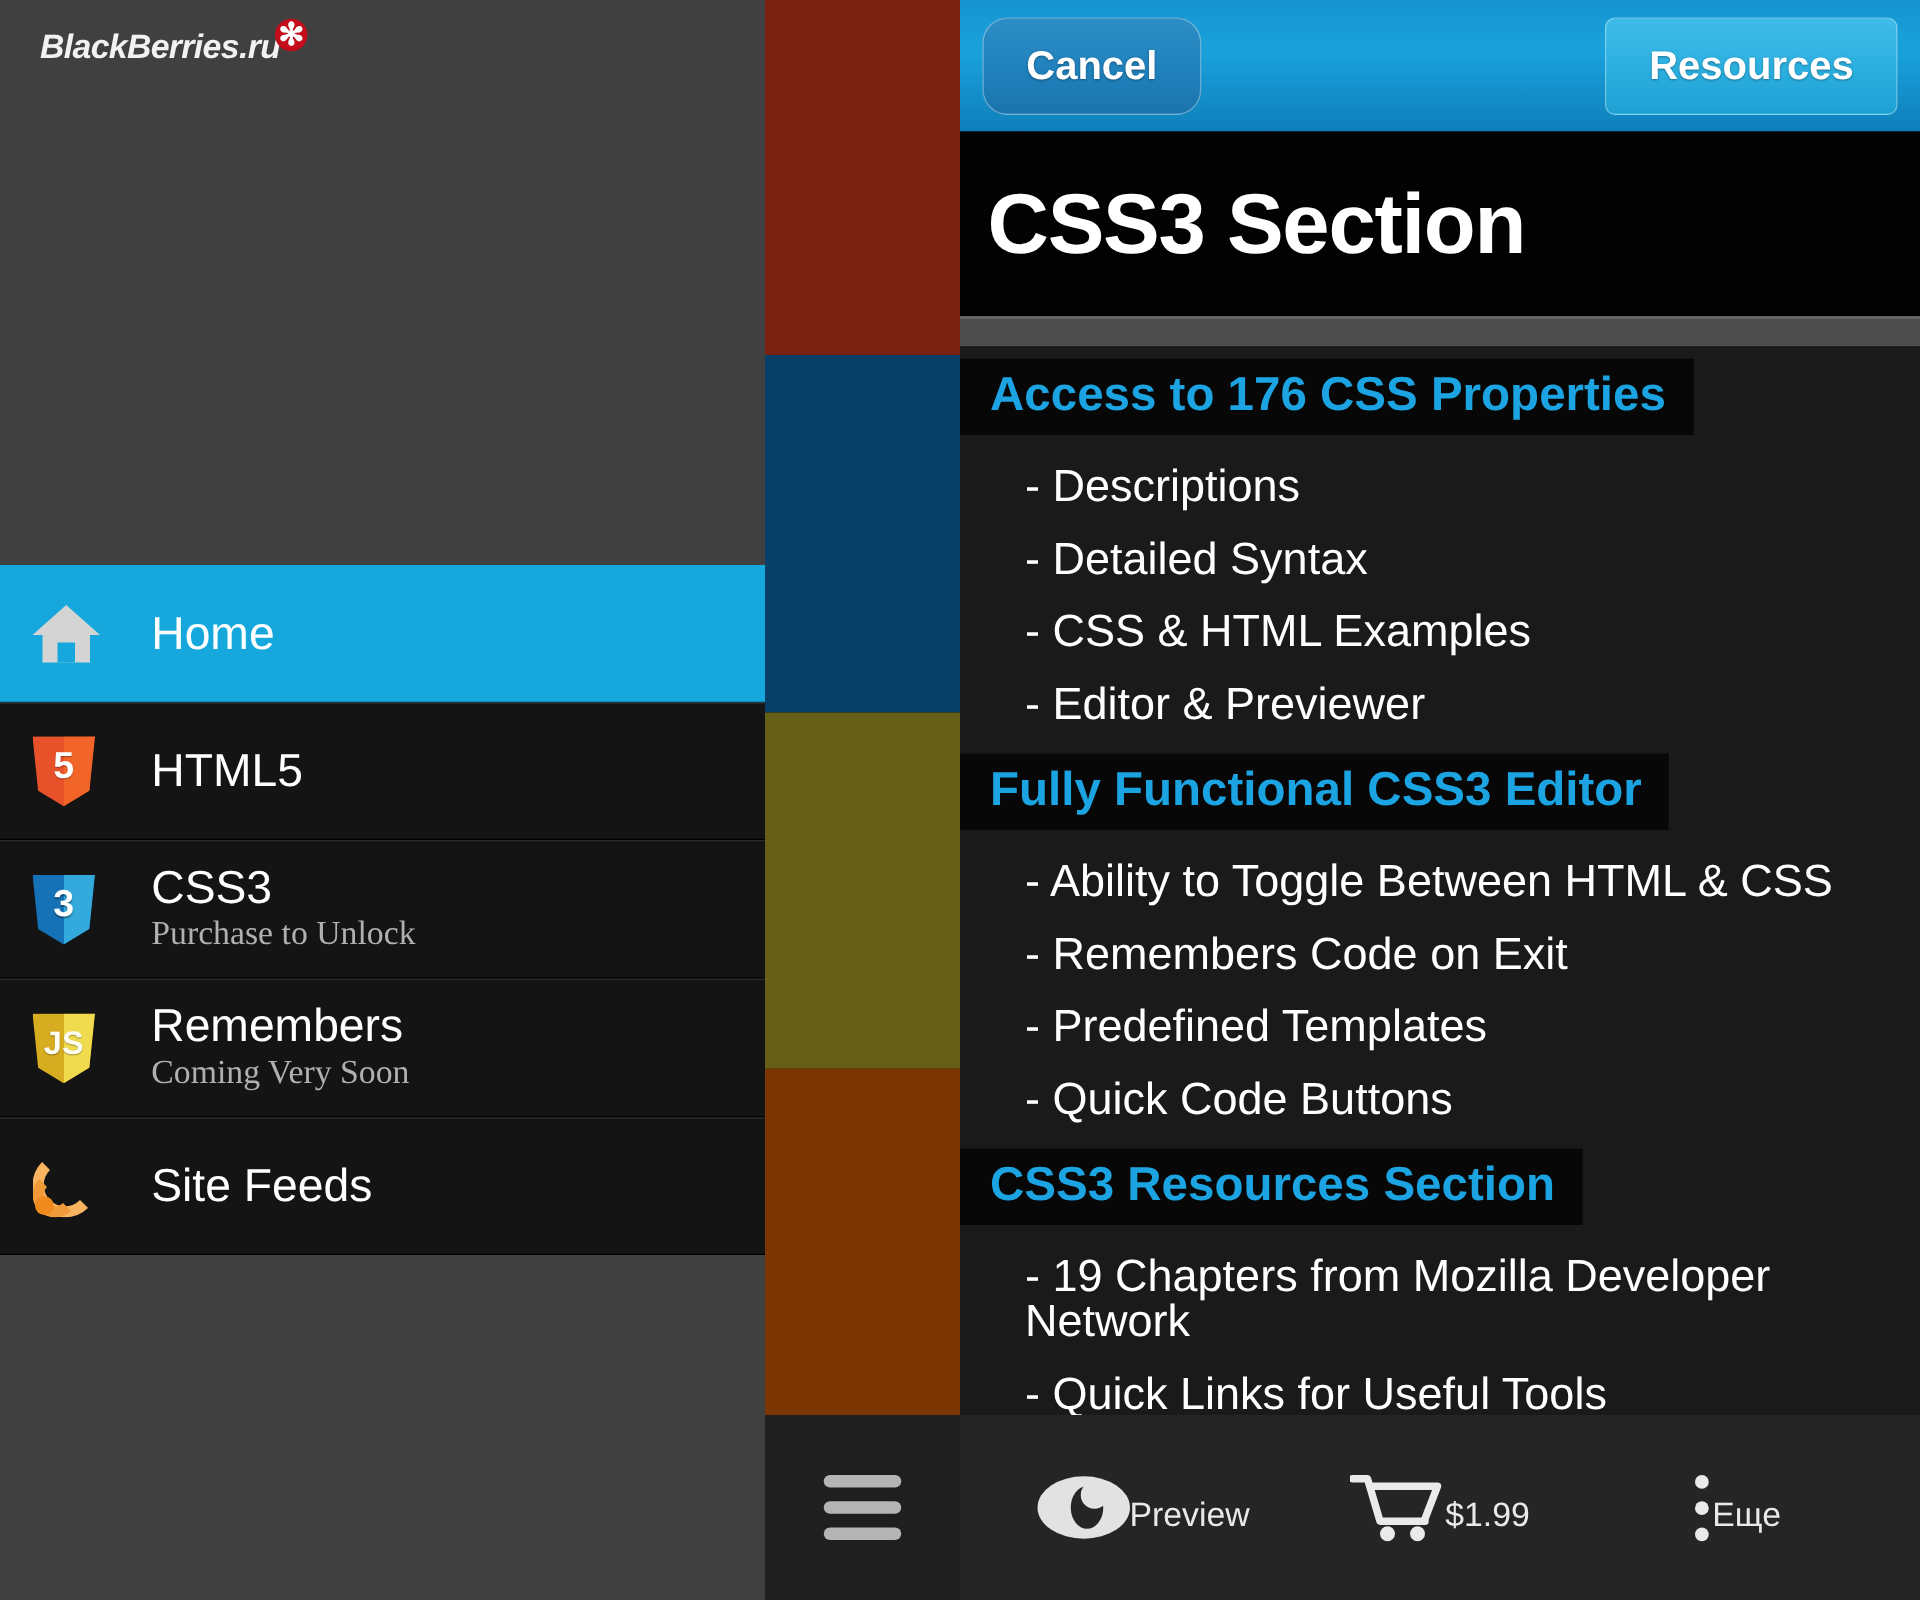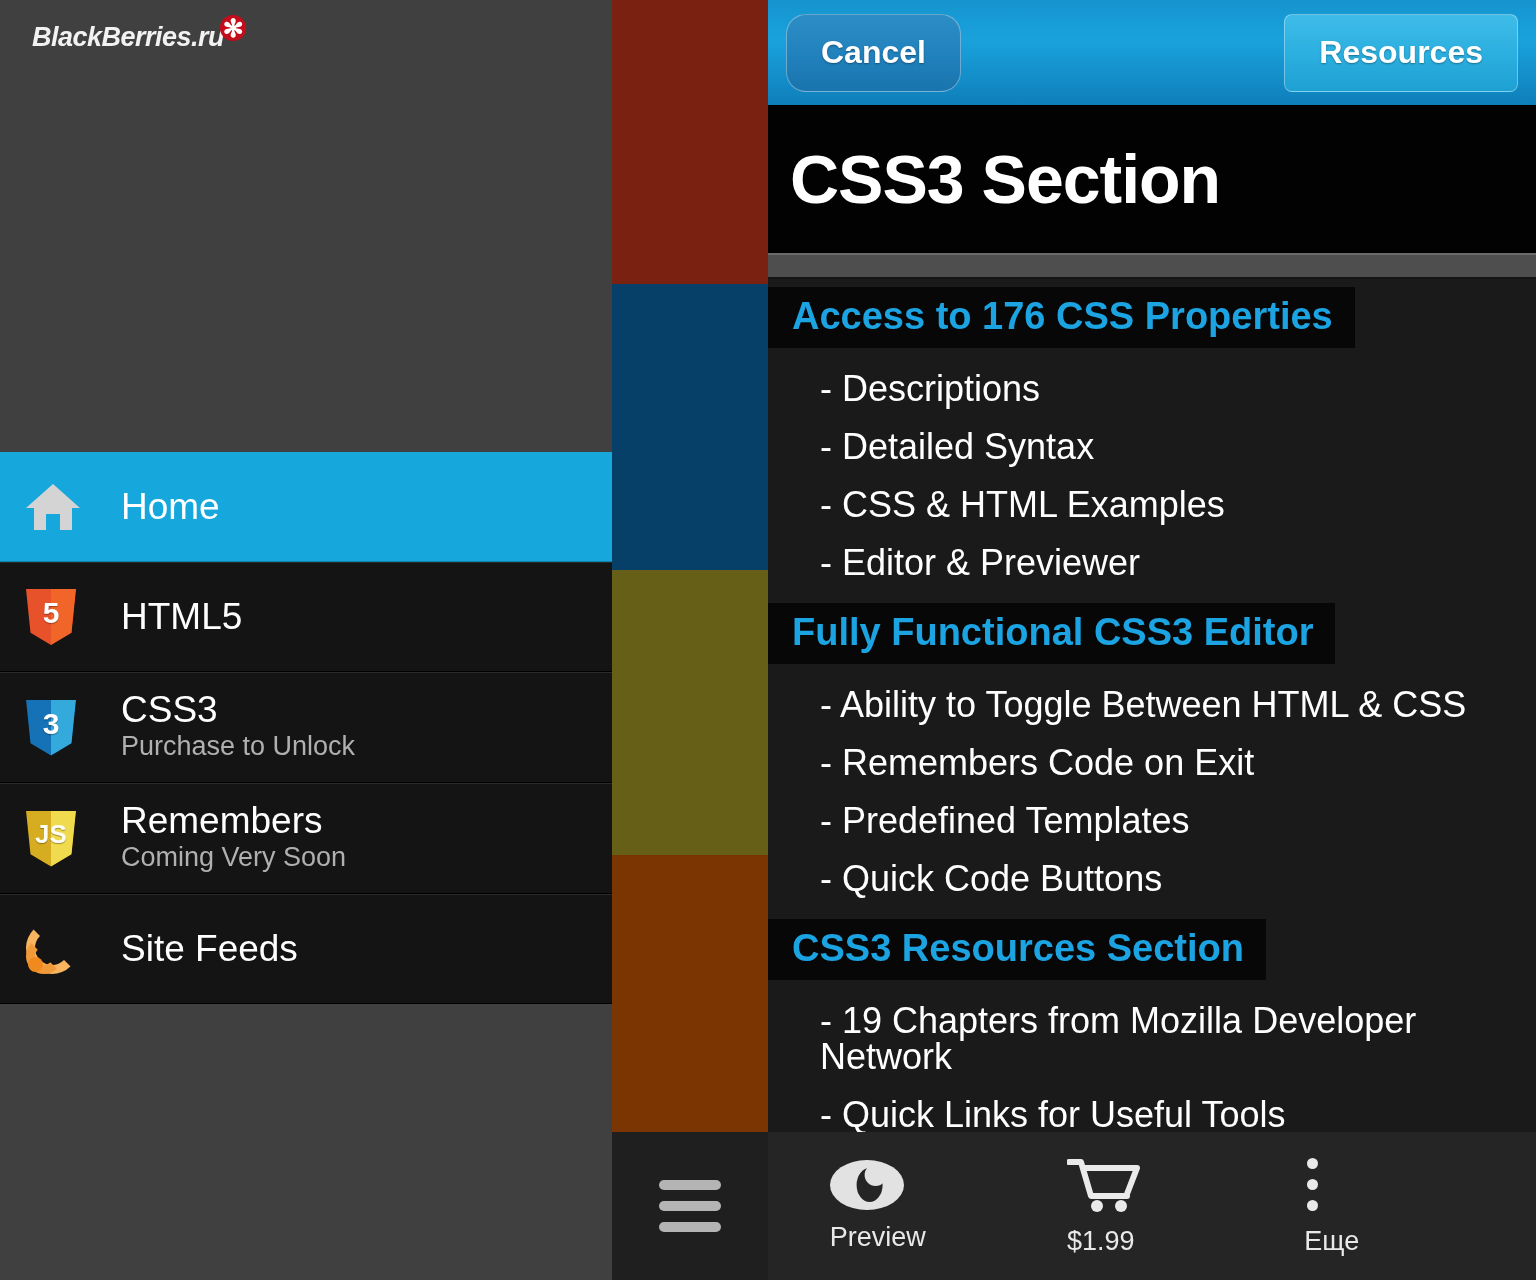--- a/index.html
+++ b/index.html
@@ -30,21 +30,21 @@
     background:#141414;
     border-top:1px solid #2b2b2b;
     border-bottom:1px solid #000;
   }
   .menu-item.active { background:#16a8dd; border-top-color:#16a8dd; border-bottom-color:#0d82ad; }
   .menu-item.tall { height:111px; }
   .menu-icon { width:62px; flex:0 0 62px; display:flex; align-items:center; justify-content:flex-start; }
   .menu-texts { display:flex; flex-direction:column; justify-content:center; padding-left:33px; }
   .menu-title { font-size:37px; color:#ffffff; line-height:1.05; font-weight:400; }
   .menu-item.active .menu-title { color:#ffffff; }
-  .menu-sub { font-size:27px; color:#b0b0b0; line-height:1.25; margin-top:0; }
+  .menu-sub { font-size:27px; color:#b0b0b0; line-height:1.25; margin-top:0;font-family:Liberation Serif, serif; }
 
   
   .shield { position:relative; width:50px; height:56px; }
   .shield .body {
     width:50px; height:56px;
     background:var(--c1);
     clip-path:polygon(0% 0%, 100% 0%, 91% 78%, 50% 100%, 9% 78%);
     position:relative;
   }
   .shield .body::after {
@@ -129,21 +129,21 @@
   }
   .bullet {
     color:#ffffff; font-size:36px; padding-left:52px; line-height:1.0;
     margin:21px 0 22px 0;
   }
 
   .bottombar {
     position:absolute; left:0; bottom:0; width:100%; height:148px; background:#252525;
     display:flex; align-items:center; justify-content:space-around; padding:0 28px;
   }
-  .tool { display:flex; flex-direction:column; align-items:flex-start; justify-content:center; width:170px; }
+  .tool { display:flex; flex-direction:row; align-items:center; justify-content:center; width:170px; }
   .tool-label { font-size:27px; color:#e9e9e9; margin-top:12px; }
 
   .eye-ico { width:74px; height:50px; position:relative; display:flex; align-items:center; justify-content:center; }
   .eye-ico .outer {
     width:74px; height:50px; background:#e2e2e2;
     border-radius:50% 50% 50% 50% / 50% 50% 50% 50%;
   }
   .eye-ico .pupil {
     position:absolute; left:50%; top:50%; transform:translate(-40%,-50%);
     width:26px; height:34px; background:#252525; border-radius:50%;

